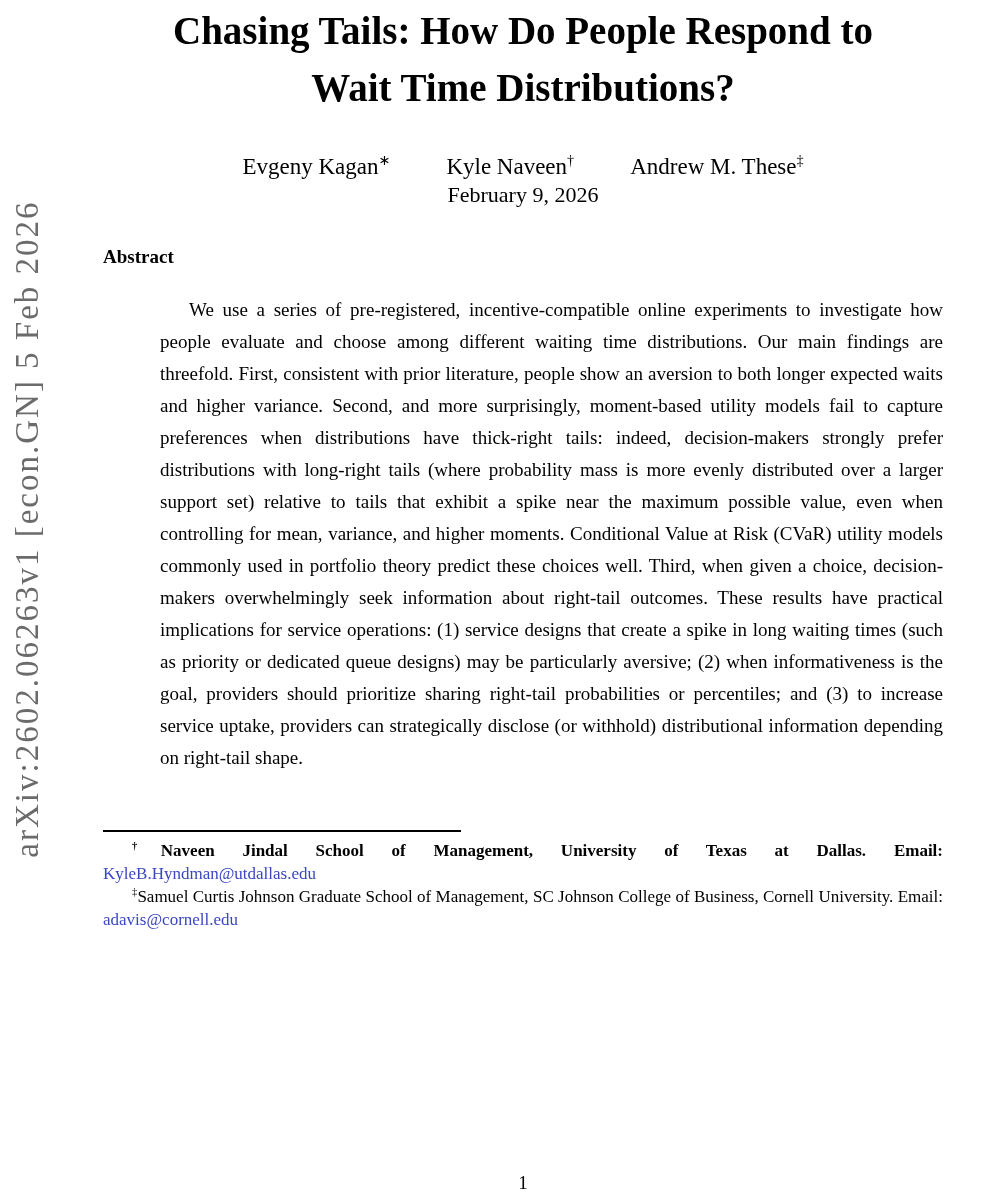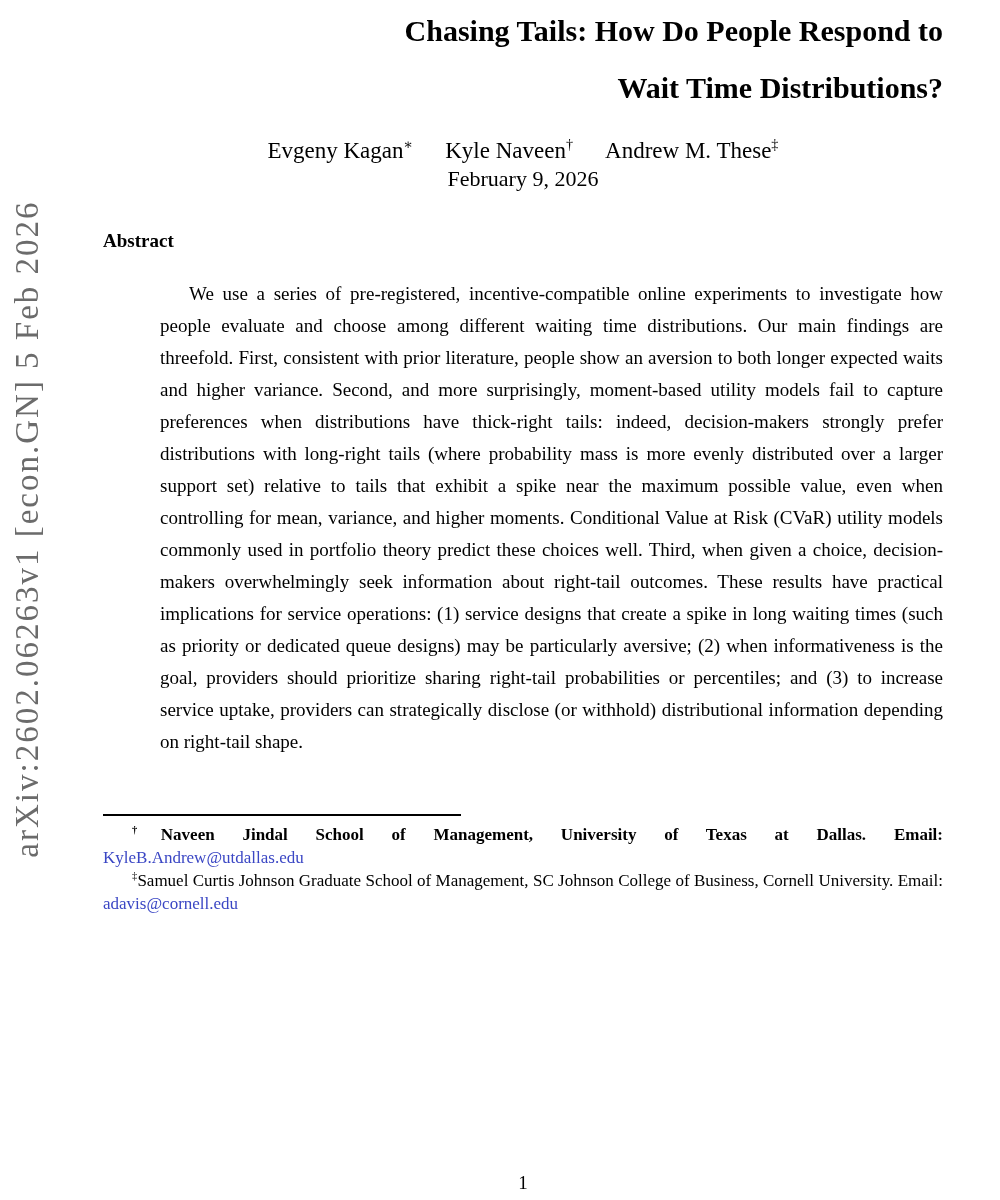--- a/index.html
+++ b/index.html
@@ -25,35 +25,36 @@
   }
 
   .content {
     position: absolute;
     left: 103px;
     top: 0;
     width: 840px;
   }
 
   .title {
-    text-align: right;
+    text-align: center;
     font-weight: bold;
-    font-size: 30px;
+    font-size: 39px;
     line-height: 57px;
     padding-top: 2px;
     font-family: "Liberation Serif", "DejaVu Serif", serif;
   }
 
   .authors {
     display: flex;
     justify-content: center;
-    gap: 32px;
-    margin-top: 20px;
+    gap: 56px;
+    margin-top: 36px;
     font-size: 23px;
     line-height: 29px;
+    font-family: Liberation Serif, serif;
   }
   .author sup { font-size: 62%; line-height: 0; }
 
   .date {
     text-align: center;
     font-size: 22px;
     line-height: 28px;
   }
 
   .abstract-heading {
@@ -131,21 +132,21 @@
 
   <p class="abstract-body">We use a series of pre-registered, incentive-compatible online experiments to investigate how people evaluate and choose among different waiting time distributions. Our main findings are threefold. First, consistent with prior literature, people show an aversion to both longer expected waits and higher variance. Second, and more surprisingly, moment-based utility models fail to capture preferences when distributions have thick-right tails: indeed, decision-makers strongly prefer distributions with long-right tails (where probability mass is more evenly distributed over a larger support set) relative to tails that exhibit a spike near the maximum possible value, even when controlling for mean, variance, and higher moments. Conditional Value at Risk (CVaR) utility models commonly used in portfolio theory predict these choices well. Third, when given a choice, decision-makers overwhelmingly seek information about right-tail outcomes. These results have practical implications for service operations: (1) service designs that create a spike in long waiting times (such as priority or dedicated queue designs) may be particularly aversive; (2) when informativeness is the goal, providers should prioritize sharing right-tail probabilities or percentiles; and (3) to increase service uptake, providers can strategically disclose (or withhold) distributional information depending on right-tail shape.</p>
 
   <div class="fnrule"></div>
 
   <div class="footnotes">
 
 
     <div class="footnote">
       <div class="fn-stretch"><sup>†</sup><span>Naveen Jindal School of Management, University of Texas at Dallas. Email:</span></div>
-      <div class="fn-cont"><a class="link">KyleB.Andrew@utdallas.edu</a></div>
+      <div class="fn-cont"><a class="link">KyleB.Hyndman@utdallas.edu</a></div>
     </div>
 
     <div class="footnote"><sup>‡</sup><span>Samuel Curtis Johnson Graduate School of Management, SC Johnson College of Business, Cornell University. Email: </span><a class="link">adavis@cornell.edu</a></div>
 
   </div>
 
 </div>
 
 <div class="pagenum">1</div>
 

